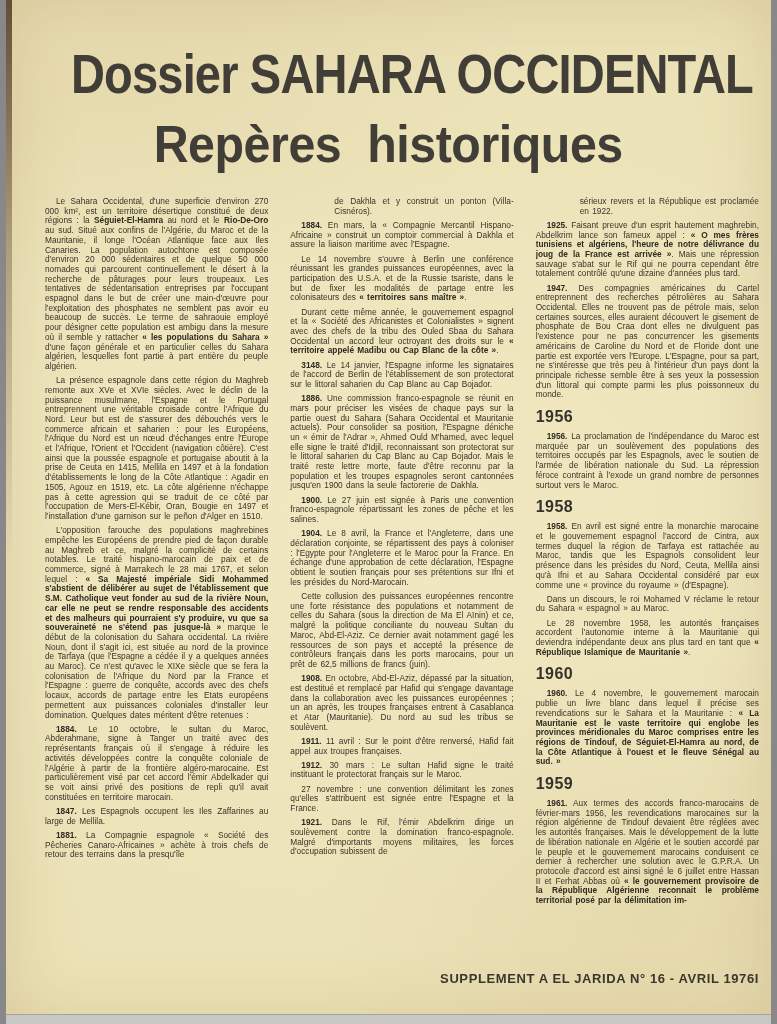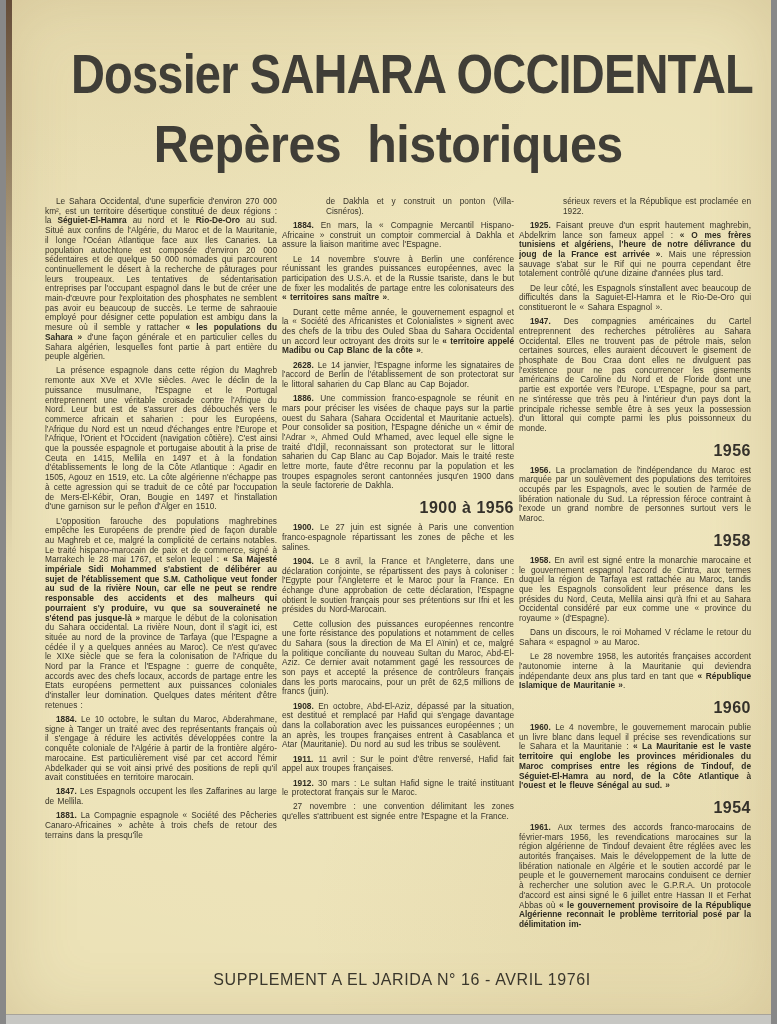--- a/index.html
+++ b/index.html
@@ -39,40 +39,40 @@
   .title-l2{
     display:inline-block;
     font-size:52px;font-weight:bold;line-height:56px;
     margin-top:12px;white-space:nowrap;
     word-spacing:14px;letter-spacing:-.5px;
     transform:scaleX(.93);transform-origin:50% 50%;
   }
   .columns{
     position:absolute;top:197px;left:39px;
     width:714px;height:762px;
-    display:flex;gap:5px;
+    display:flex;gap:22px;
   }
   .col{width:232px;overflow:hidden;}
   .para{
     margin:0 0 4.5px;
     font-size:8.3px;line-height:9.7px;
     text-align:justify;text-indent:11px;
     word-spacing:1px;
   }
   .para b{font-weight:bold;color:#2e2b21;}
   .para.noindent{text-indent:0;padding-left:44px;}
   .year-heading{
     margin:8px 0 6px;
     font-size:16px;font-weight:bold;line-height:18px;
-    text-align:right;letter-spacing:.5px;color:#34312a;
+    text-align:left;letter-spacing:.5px;color:#34312a;
   }
   .footer{
     position:absolute;top:971px;left:39px;width:714px;
-    display:flex;justify-content:center;align-items:baseline;
-    font-size:16px;font-weight:normal;letter-spacing:.6px;color:#3a372c;
+    display:flex;justify-content:flex-end;align-items:baseline;
+    font-size:13px;font-weight:bold;letter-spacing:.6px;color:#3a372c;
   }
 </style>
 </head>
 <body>
 
 <div class="page">
   <div class="scan-edge-left"></div>
 
   <div class="title-block">
     <div>
@@ -90,45 +90,44 @@
         <p class="para"><span>L'opposition farouche des populations maghrebines empêche les Européens de prendre pied de façon durable au Maghreb et ce, malgré la complicité de certains notables. Le traité hispano-marocain de paix et de commerce, signé à Marrakech le 28 mai 1767, et selon lequel : </span><b>« Sa Majesté impériale Sidi Mohammed s'abstient de délibérer au sujet de l'établissement que S.M. Catholique veut fonder au sud de la rivière Noun, car elle ne peut se rendre responsable des accidents et des malheurs qui pourraient s'y produire, vu que sa souveraineté ne s'étend pas jusque-là »</b><span> marque le début de la colonisation du Sahara occidental. La rivière Noun, dont il s'agit ici, est située au nord de la province de Tarfaya (que l'Espagne a cédée il y a quelques années au Maroc). Ce n'est qu'avec le XIXe siècle que se fera la colonisation de l'Afrique du Nord par la France et l'Espagne : guerre de conquête, accords avec des chefs locaux, accords de partage entre les Etats européens permettent aux puissances coloniales d'installer leur domination. Quelques dates méritent d'être retenues :</span></p>
         <p class="para"><b>1884.</b><span> Le 10 octobre, le sultan du Maroc, Abderahmane, signe à Tanger un traité avec des représentants français où il s'engage à réduire les activités développées contre la conquête coloniale de l'Algérie à partir de la frontière algéro-marocaine. Est particulièrement visé par cet accord l'émir Abdelkader qui se voit ainsi privé des positions de repli qu'il avait constituées en territoire marocain.</span></p>
         <p class="para"><b>1847.</b><span> Les Espagnols occupent les Iles Zaffarines au large de Mellila.</span></p>
         <p class="para"><b>1881.</b><span> La Compagnie espagnole « Société des Pêcheries Canaro-Africaines » achète à trois chefs de retour des terrains dans la presqu'île</span></p>
       </div>
     <div class="col">
         <p class="para noindent"><span>de Dakhla et y construit un ponton (Villa-Cisnéros).</span></p>
         <p class="para"><b>1884.</b><span> En mars, la « Compagnie Mercantil Hispano-Africaine » construit un comptoir commercial à Dakhla et assure la liaison maritime avec l'Espagne.</span></p>
         <p class="para"><span>Le 14 novembre s'ouvre à Berlin une conférence réunissant les grandes puissances européennes, avec la participation des U.S.A. et de la Russie tsariste, dans le but de fixer les modalités de partage entre les colonisateurs des </span><b>« territoires sans maître »</b><span>.</span></p>
         <p class="para"><span>Durant cette même année, le gouvernement espagnol et la « Société des Africanistes et Colonialistes » signent avec des chefs de la tribu des Ouled Sbaa du Sahara Occidental un accord leur octroyant des droits sur le </span><b>« territoire appelé Madibu ou Cap Blanc de la côte »</b><span>.</span></p>
-        <p class="para"><b>2628.</b><span> Le 14 janvier, l'Espagne informe les signataires de l'accord de Berlin de l'établissement de son protectorat sur le littoral saharien du Cap Blanc au Cap Bojador.</span></p>
+        <p class="para"><b>3148.</b><span> Le 14 janvier, l'Espagne informe les signataires de l'accord de Berlin de l'établissement de son protectorat sur le littoral saharien du Cap Blanc au Cap Bojador.</span></p>
         <p class="para"><b>1886.</b><span> Une commission franco-espagnole se réunit en mars pour préciser les visées de chaque pays sur la partie ouest du Sahara (Sahara Occidental et Mauritanie actuels). Pour consolider sa position, l'Espagne déniche un « émir de l'Adrar », Ahmed Ould M'hamed, avec lequel elle signe le traité d'Idjil, reconnaissant son protectorat sur le littoral saharien du Cap Blanc au Cap Bojador. Mais le traité reste lettre morte, faute d'être reconnu par la population et les troupes espagnoles seront cantonnées jusqu'en 1900 dans la seule factorerie de Dakhla.</span></p>
-        <h3 class="year-heading">1900 à 1956</h3>
         <p class="para"><b>1900.</b><span> Le 27 juin est signée à Paris une convention franco-espagnole répartissant les zones de pêche et les salines.</span></p>
         <p class="para"><b>1904.</b><span> Le 8 avril, la France et l'Angleterre, dans une déclaration conjointe, se répartissent des pays à coloniser : l'Egypte pour l'Angleterre et le Maroc pour la France. En échange d'une approbation de cette déclaration, l'Espagne obtient le soutien français pour ses prétentions sur Ifni et les présides du Nord-Marocain.</span></p>
         <p class="para"><span>Cette collusion des puissances européennes rencontre une forte résistance des populations et notamment de celles du Sahara (sous la direction de Ma El Aïnin) et ce, malgré la politique conciliante du nouveau Sultan du Maroc, Abd-El-Aziz. Ce dernier avait notamment gagé les ressources de son pays et accepté la présence de contrôleurs français dans les ports marocains, pour un prêt de 62,5 millions de francs (juin).</span></p>
         <p class="para"><b>1908.</b><span> En octobre, Abd-El-Aziz, dépassé par la situation, est destitué et remplacé par Hafid qui s'engage davantage dans la collaboration avec les puissances européennes ; un an après, les troupes françaises entrent à Casablanca et Atar (Mauritanie). Du nord au sud les tribus se soulèvent.</span></p>
         <p class="para"><b>1911.</b><span> 11 avril : Sur le point d'être renversé, Hafid fait appel aux troupes françaises.</span></p>
         <p class="para"><b>1912.</b><span> 30 mars : Le sultan Hafid signe le traité instituant le protectorat français sur le Maroc.</span></p>
         <p class="para"><span>27 novembre : une convention délimitant les zones qu'elles s'attribuent est signée entre l'Espagne et la France.</span></p>
+        <p class="para"><b>1921.</b><span> Dans le Rif, l'émir Abdelkrim dirige un soulèvement contre la domination franco-espagnole. Malgré d'importants moyens militaires, les forces d'occupation subissent de</span></p>
       </div>
     <div class="col">
         <p class="para noindent"><span>sérieux revers et la République est proclamée en 1922.</span></p>
         <p class="para"><b>1925.</b><span> Faisant preuve d'un esprit hautement maghrebin, Abdelkrim lance son fameux appel : </span><b>« O mes frères tunisiens et algériens, l'heure de notre délivrance du joug de la France est arrivée »</b><span>. Mais une répression sauvage s'abat sur le Rif qui ne pourra cependant être totalement contrôlé qu'une dizaine d'années plus tard.</span></p>
-        <p class="para"><span>De leur côté, les Espagnols s'installent avec beaucoup de difficultés dans la Saguiet-El-Hamra et le Rio-De-Oro qui constitueront le « Sahara Espagnol ».</span></p>
         <p class="para"><b>1947.</b><span> Des compagnies américaines du Cartel entreprennent des recherches pétrolières au Sahara Occidental. Elles ne trouvent pas de pétrole mais, selon certaines sources, elles auraient découvert le gisement de phosphate de Bou Craa dont elles ne divulguent pas l'existence pour ne pas concurrencer les gisements américains de Caroline du Nord et de Floride dont une partie est exportée vers l'Europe. L'Espagne, pour sa part, ne s'intéresse que très peu à l'intérieur d'un pays dont la principale richesse semble être à ses yeux la possession d'un littoral qui compte parmi les plus poissonneux du monde.</span></p>
         <h3 class="year-heading">1956</h3>
         <p class="para"><b>1956.</b><span> La proclamation de l'indépendance du Maroc est marquée par un soulèvement des populations des territoires occupés par les Espagnols, avec le soutien de l'armée de libération nationale du Sud. La répression féroce contraint à l'exode un grand nombre de personnes surtout vers le Maroc.</span></p>
         <h3 class="year-heading">1958</h3>
         <p class="para"><b>1958.</b><span> En avril est signé entre la monarchie marocaine et le gouvernement espagnol l'accord de Cintra, aux termes duquel la région de Tarfaya est rattachée au Maroc, tandis que les Espagnols consolident leur présence dans les présides du Nord, Ceuta, Mellila ainsi qu'à Ifni et au Sahara Occidental considéré par eux comme une « province du royaume » (d'Espagne).</span></p>
         <p class="para"><span>Dans un discours, le roi Mohamed V réclame le retour du Sahara « espagnol » au Maroc.</span></p>
         <p class="para"><span>Le 28 novembre 1958, les autorités françaises accordent l'autonomie interne à la Mauritanie qui deviendra indépendante deux ans plus tard en tant que </span><b>« République Islamique de Mauritanie »</b><span>.</span></p>
         <h3 class="year-heading">1960</h3>
         <p class="para"><b>1960.</b><span> Le 4 novembre, le gouvernement marocain publie un livre blanc dans lequel il précise ses revendications sur le Sahara et la Mauritanie : </span><b>« La Mauritanie est le vaste territoire qui englobe les provinces méridionales du Maroc comprises entre les régions de Tindouf, de Séguiet-El-Hamra au nord, de la Côte Atlantique à l'ouest et le fleuve Sénégal au sud. »</b></p>
-        <h3 class="year-heading">1954</h3>
+        <h3 class="year-heading">1959</h3>
         <p class="para"><b>1961.</b><span> Aux termes des accords franco-marocains de février-mars 1956, les revendications marocaines sur la région algérienne de Tindouf devaient être réglées avec les autorités françaises. Mais le développement de la lutte de libération nationale en Algérie et le soutien accordé par le peuple et le gouvernement marocains conduisent ce dernier à rechercher une solution avec le G.P.R.A. Un protocole d'accord est ainsi signé le 6 juillet entre Hassan II et Ferhat Abbas où </span><b>« le gouvernement provisoire de la République Algérienne reconnait le problème territorial posé par la délimitation im-</b></p>
       </div>
   </div>
 
   <div class="footer">
     <span>SUPPLEMENT A EL JARIDA N° 16 - AVRIL 1976</span>
     <span>I</span>
   </div>
 
   <div class="scan-bottom"></div>

